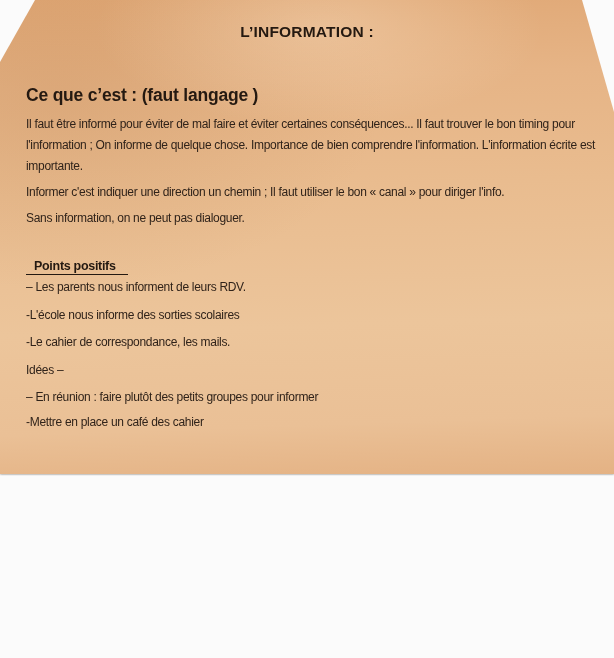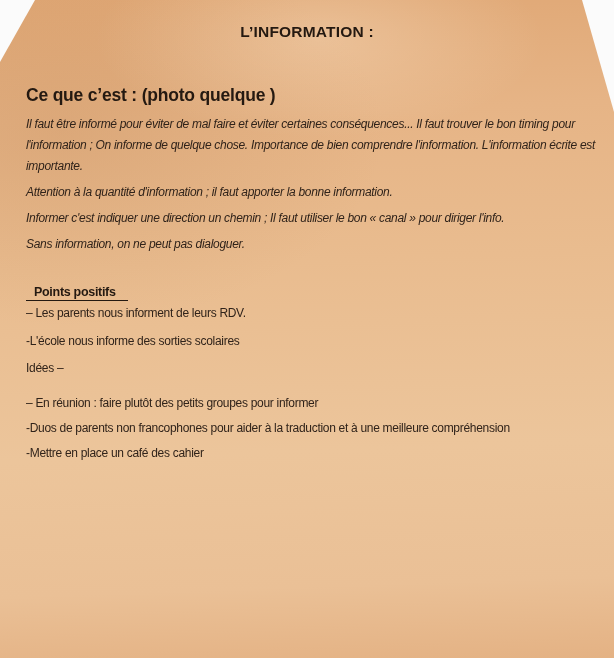--- a/index.html
+++ b/index.html
@@ -4,21 +4,21 @@
 <style>
   * { margin: 0; padding: 0; box-sizing: border-box; }
   html, body {
     width: 614px; height: 658px;
     font-family: "Liberation Sans", sans-serif;
     background: var(--bg, #fbfbfb);
     overflow: hidden;
   }
   .page {
     position: relative;
-    width: 614px; height: 658px;
+    width: 614px; height: 474px;
     background: var(--bg, #fbfbfb);
   }
   .paper {
     position: absolute;
     inset: 0;
     clip-path: polygon(35px 0, 582px 0, 614px 112px, 614px 658px, 0 658px, 0 62px);
     background:
       radial-gradient(ellipse 320px 140px at 52% 6%, rgba(255,238,214,0.30), rgba(255,238,214,0) 70%),
       radial-gradient(ellipse 500px 300px at 10% 20%, rgba(170,110,60,0.18), rgba(170,110,60,0) 65%),
       linear-gradient(178deg, #e0a876 0%, #e6b486 18%, #e9bc8f 40%, #ecc59b 68%, #eac096 88%, #e4b284 100%);
@@ -41,75 +41,74 @@
     padding-right: 16px;
   }
   .section-heading {
     margin-top: 42px;
     font-size: 17.5px;
     font-weight: bold;
     line-height: 22px;
     letter-spacing: -0.2px;
     color: #241911;
   }
-  .para { margin-top: 5px; font-style: italic; }
+  .para { margin-top: 5px; }
   .para.first { margin-top: 8px; }
   .pos-heading {
     margin-top: 27px;
     font-weight: bold;
     line-height: 21px;
     color: #241911;
   }
   .pos-heading .underlined {
     border-bottom: 1.6px solid #241911;
     padding-right: 12px;
     padding-bottom: 1px;
     font-size: 12.5px;
     padding-left: 8px;
   }
   ul.plain { list-style: none; }
   .pos-list { }
   .pos-list li { margin-bottom: 6.5px; line-height: 21px; }
   .improve-line { margin-top: 11px; line-height: 21px; }
   .ideas-heading { line-height: 21px; }
-  .ideas-list { margin-top: 14px; }
+  .ideas-list { margin-top: 6px; }
   .ideas-list li { margin-bottom: 4px; line-height: 21px; }
 </style>
 </head>
 <body>
 
 <div class="page">
   <div class="paper">
     <div class="content">
 
       <div class="doc-title">L’INFORMATION :</div>
 
-      <div class="section-heading">Ce que c’est : (photo quelque )</div>
+      <div class="section-heading">Ce que c’est : (faut langage )</div>
 
       <p class="para first">Il faut être informé pour éviter de mal faire et éviter certaines conséquences... Il faut trouver le bon timing pour l'information ; On informe de quelque chose. Importance de bien comprendre l'information. L'information écrite est importante.</p>
 
-      <p class="para">Attention à la quantité d'information ; il faut apporter la bonne information.</p>
 
       <p class="para">Informer c'est indiquer une direction un chemin ; Il faut utiliser le bon « canal » pour diriger l'info.</p>
 
       <p class="para">Sans information, on ne peut pas dialoguer.</p>
 
       <div class="pos-heading">
         <span class="underlined">Points positifs</span>
       </div>
 
       <ul class="plain pos-list">
         <li>– Les parents nous informent de leurs RDV.</li>
         <li>-L'école nous informe des sorties scolaires</li>
+        <li>-Le cahier de correspondance, les mails.</li>
       </ul>
 
 
       <div class="ideas-heading">Idées –</div>
 
       <ul class="plain ideas-list">
         <li>– En réunion : faire plutôt des petits groupes pour informer</li>
-        <li>-Duos de parents non francophones pour aider à la traduction et à une meilleure compréhension</li>
         <li>-Mettre en place un café des cahier</li>
       </ul>
 
     </div>
   </div>
 </div>
 
 </body></html>

